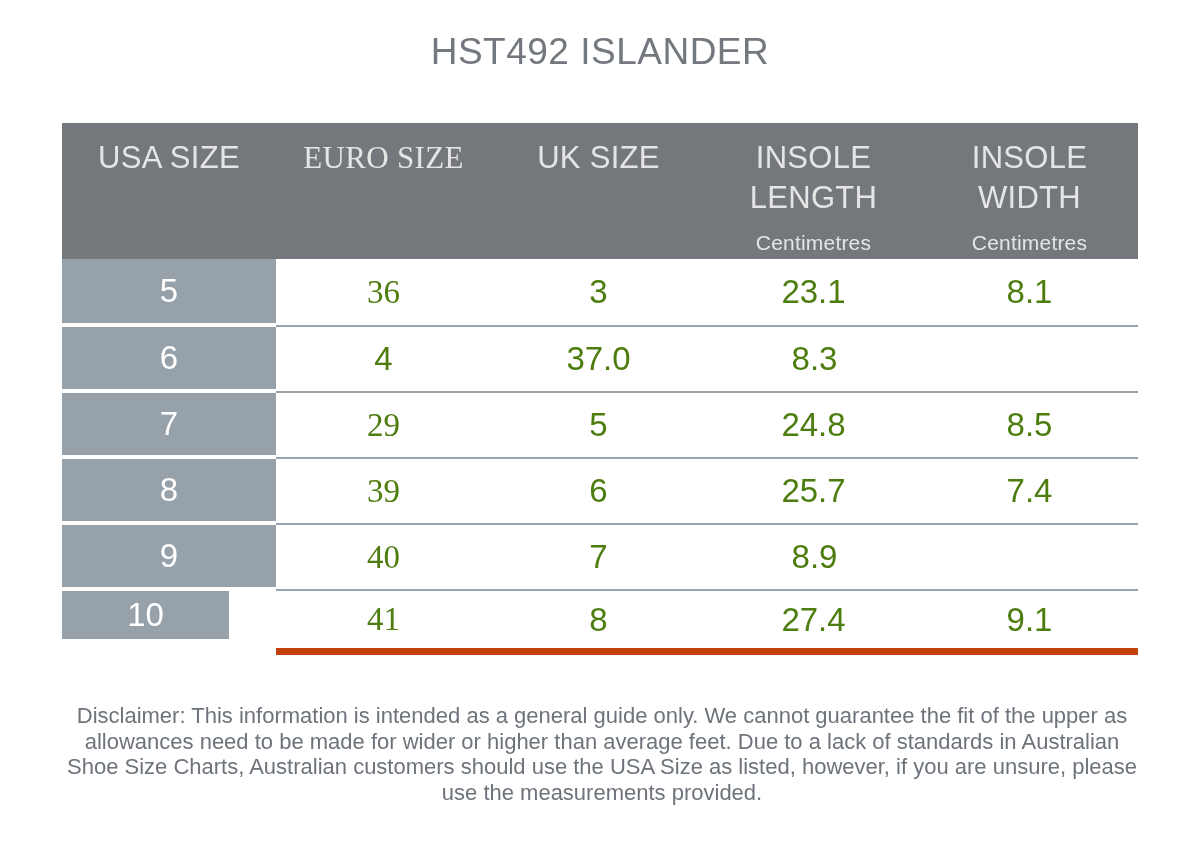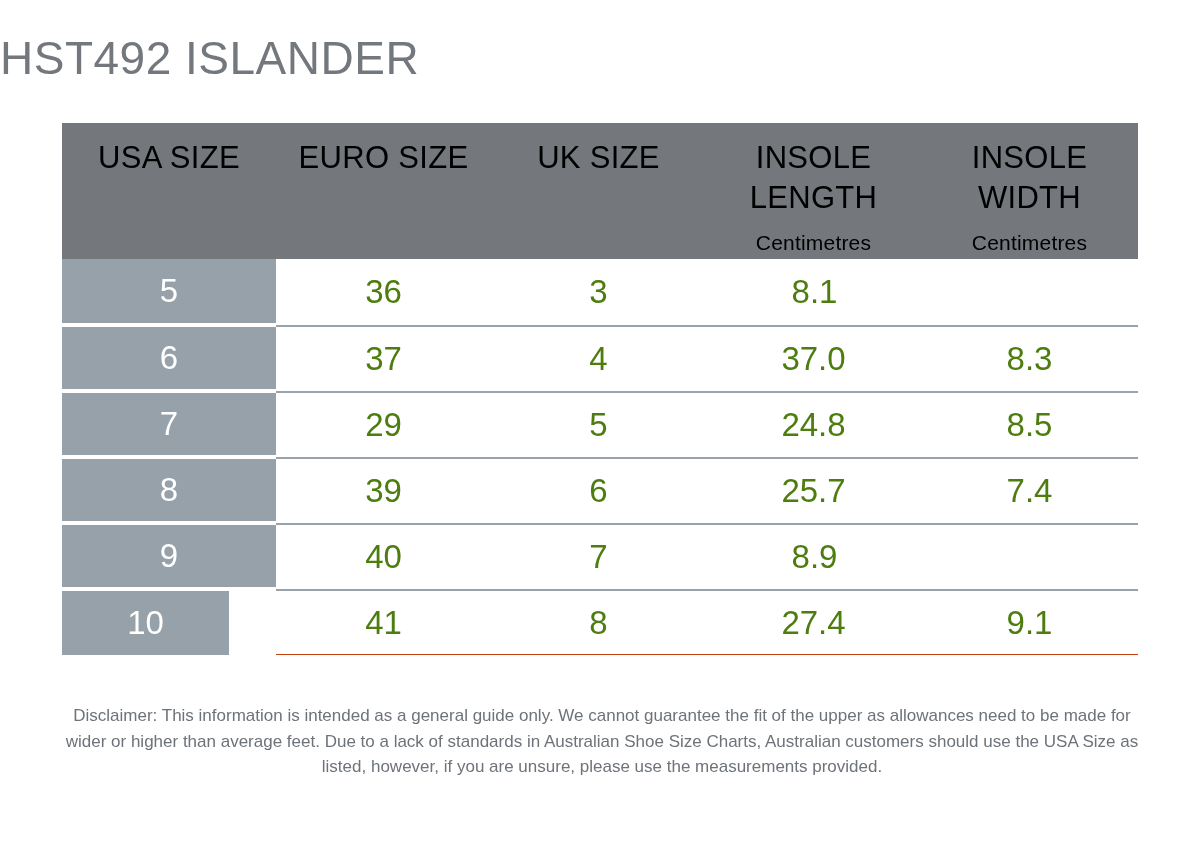--- a/index.html
+++ b/index.html
@@ -21,22 +21,22 @@
     height: 842px;
     background: #ffffff;
   }
 
   
   .chart-title {
     position: absolute;
     left: 0;
     top: 31px;
     width: 1200px;
-    text-align: left;
-    font-size: 46px;
+    text-align: center;
+    font-size: 37px;
     font-weight: 300;
     letter-spacing: 0.5px;
     color: #73787e;
     white-space: nowrap;
   }
 
   
   .size-table {
     position: absolute;
     left: 62px;
@@ -51,42 +51,42 @@
     height: 136px;
     box-sizing: border-box;
   }
   .th {
     display: flex;
     flex-direction: column;
     align-items: center;
     justify-content: flex-start;
     padding-top: 15px;
     box-sizing: border-box;
-    color: #000000;
+    color: #e5e5e5;
   }
   .th-main {
     font-size: 31px;
     font-weight: 300;
     line-height: 40px;
     letter-spacing: 0.3px;
     text-align: center;
     white-space: pre-line;
   }
   .th-sub {
     font-size: 21px;
     font-weight: 300;
     line-height: 30px;
     letter-spacing: 0.2px;
     text-align: center;
     margin-top: 10px;
   }
 
   
   .col-usa    { width: 214px; }
-  .col-euro   { width: 215px; }
+  .col-euro   { width: 215px; font-family: Liberation Serif, serif; }
   .col-uk     { width: 215px; }
   .col-length { width: 215px; }
   .col-width  { width: 217px; }
 
   
   .table-body {
     display: block;
   }
   .trow {
     display: flex;
@@ -109,47 +109,47 @@
     margin-top: 2px;
     margin-bottom: 2px;
     margin-right: 0;
   }
   .trow:first-child .td.usa-cell {
     margin-top: 0;
     height: 64px;
   }
   .trow:last-child .td.usa-cell {
     margin-bottom: 0;
-    height: 64px;
+    height: 48px;
   }
 
   
   .data-cells {
     display: flex;
     flex: 1;
     background: #ffffff;
     border-top: 2px solid #9aa3ab;
     box-sizing: border-box;
   }
   .trow:first-child .data-cells {
     border-top: none;
   }
   .trow:last-child .data-cells {
-    border-bottom: 1px solid #c2410c;
+    border-bottom: 7px solid #c2410c;
     margin-left: 47px;
   }
 
   
   .disclaimer {
     position: absolute;
     left: 60px;
     top: 703px;
     width: 1084px;
     text-align: center;
-    font-size: 17px;
+    font-size: 22px;
     line-height: 25.5px;
     font-weight: 400;
     color: #6d737a;
   }
 </style>
 </head>
 <body>
 
 <div class="page">
 
@@ -181,27 +181,27 @@
         <div class="th-sub">Centimetres</div>
       </div>
     </div>
 
     <div class="table-body">
         <div class="trow">
           <div class="td usa-cell col-usa">5</div>
           <div class="data-cells">
             <div class="td col-euro">36</div>
             <div class="td col-uk">3</div>
+            <div class="td col-length">23.1</div>
             <div class="td col-width">8.1</div>
           </div>
         </div>
         <div class="trow">
           <div class="td usa-cell col-usa">6</div>
           <div class="data-cells">
-            <div class="td col-euro">37</div>
             <div class="td col-uk">4</div>
             <div class="td col-length">37.0</div>
             <div class="td col-width">8.3</div>
           </div>
         </div>
         <div class="trow">
           <div class="td usa-cell col-usa">7</div>
           <div class="data-cells">
             <div class="td col-euro">29</div>
             <div class="td col-uk">5</div>

